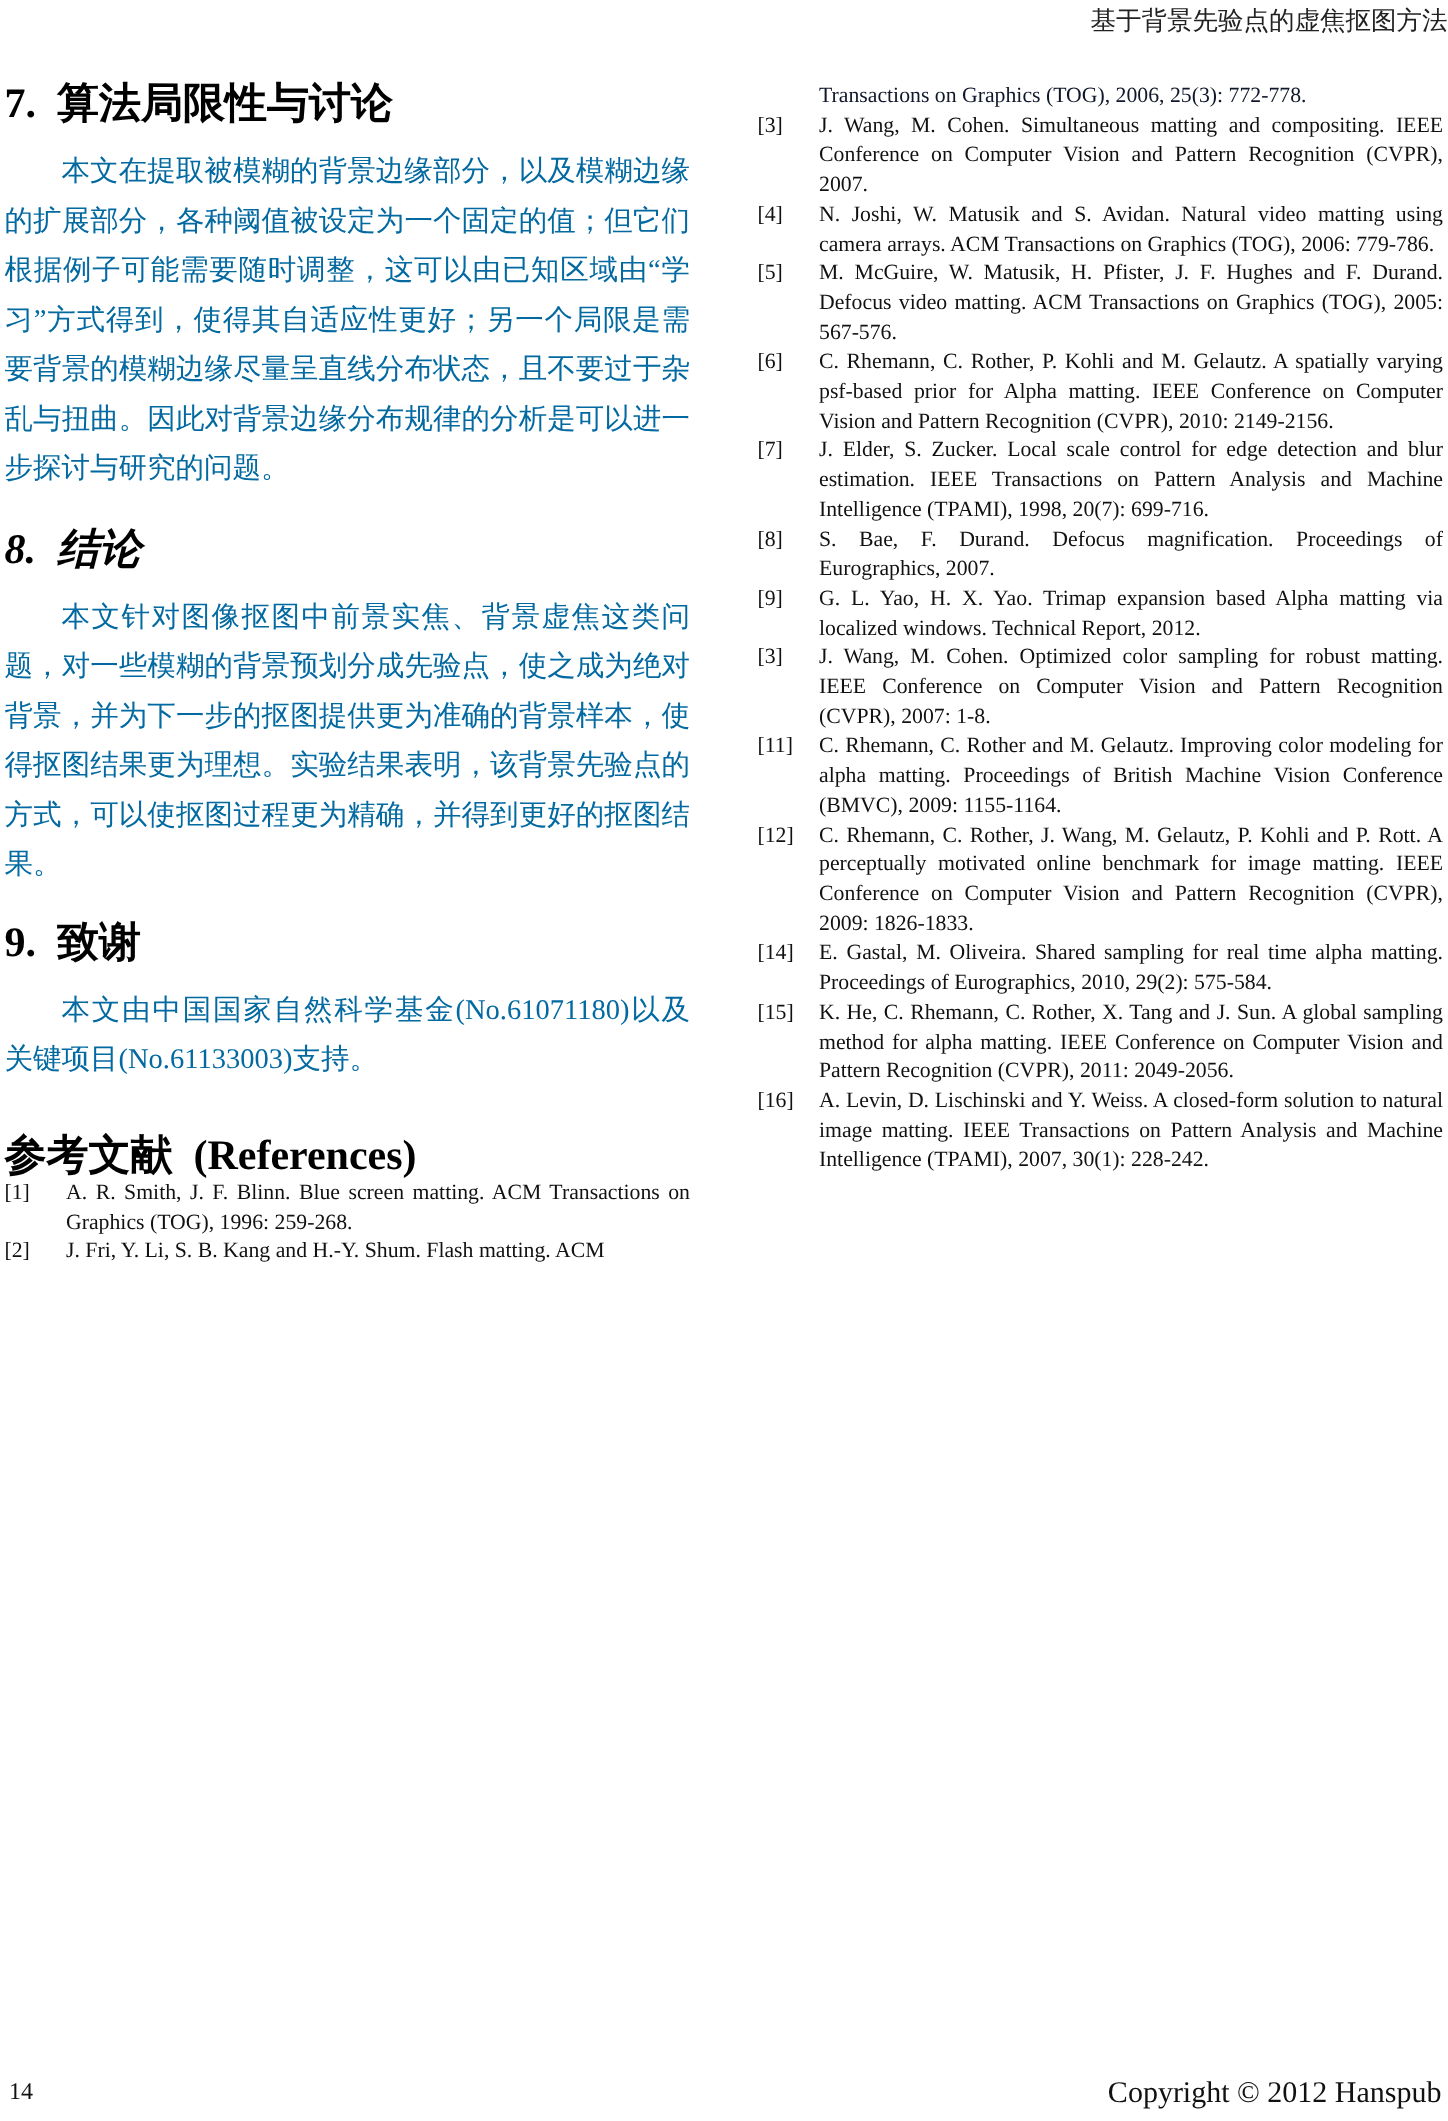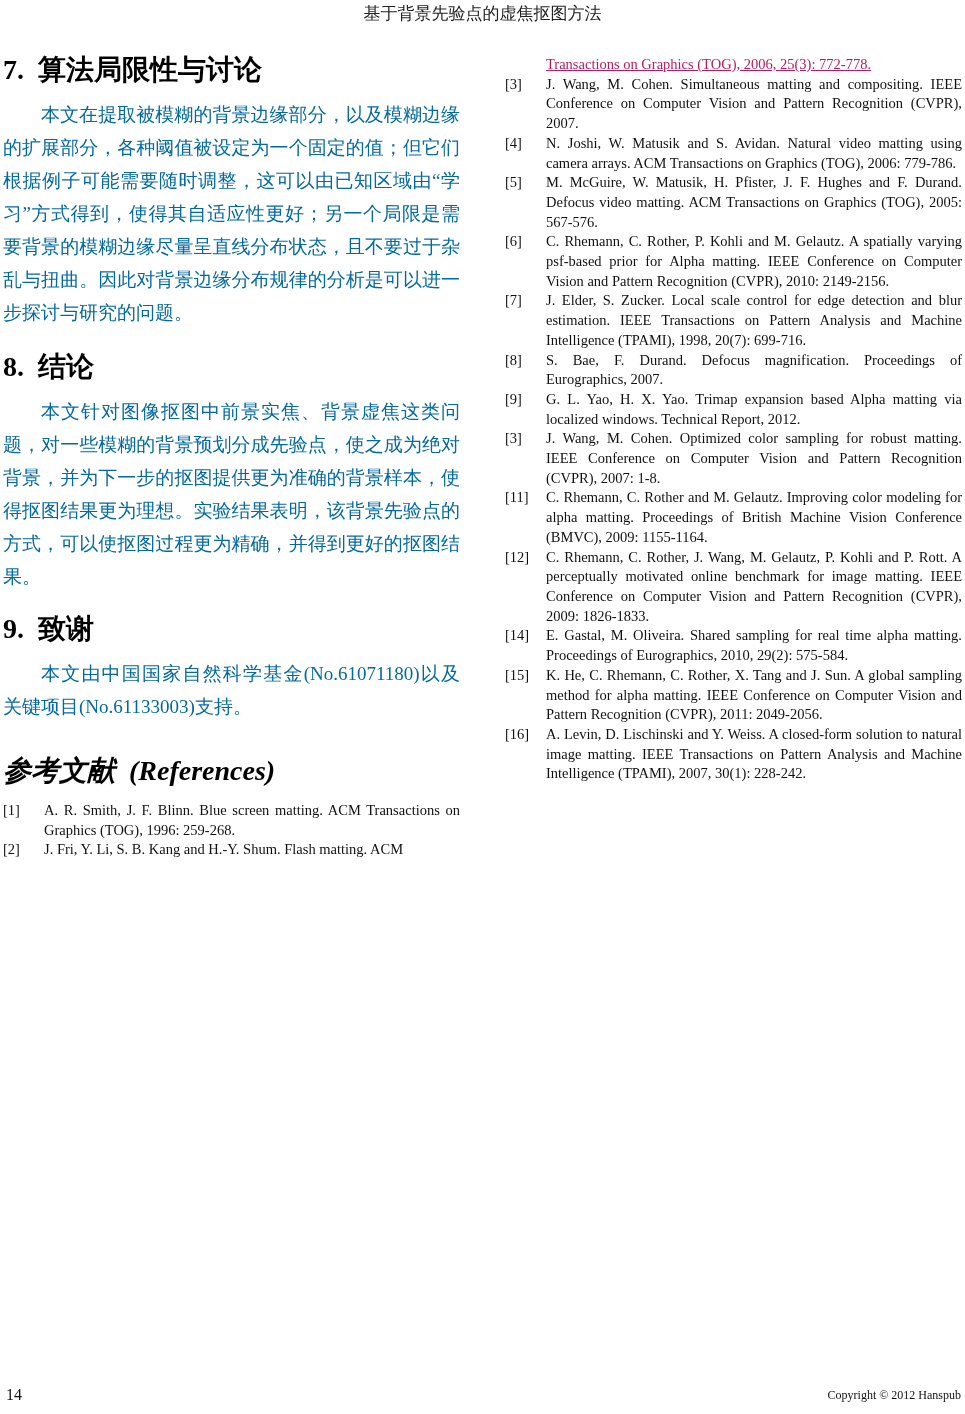--- a/index.html
+++ b/index.html
@@ -8,41 +8,41 @@
     background: #ffffff;
     color: #111111;
     font-family: "Liberation Serif", "DejaVu Serif", serif;
     position: relative;
     overflow: hidden;
   }
   .page { position: absolute; inset: 0; background: #ffffff; }
 
   .header-title {
     position: absolute; top: 2px; left: 0; width: 100%;
-    text-align: center;
+    text-align: right;
     font-size: 17px; line-height: 24px;
     color: #222222;
   }
 
   .columns {
     position: absolute; top: 55px; left: 3px; width: 959px;
     display: flex; gap: 45px;
   }
   .col { width: 457px; }
 
   .sec-heading {
     font-weight: bold;
     font-size: 28px; line-height: 30px;
     margin: 0 0 13px 0;
     white-space: pre-wrap;
     color: #000000;
   }
-  .sec-heading.s8 { margin-top: 23px; }
+  .sec-heading.s8 { margin-top: 23px; font-style: italic; }
   .sec-heading.s9 { margin-top: 21px; }
-  .sec-heading.refs-h { margin-top: 33px; margin-bottom: 15px; font-style: italic; }
+  .sec-heading.refs-h { margin-top: 33px; margin-bottom: 0; }
 
   .body-par {
     font-size: 19px; line-height: 33px;
     text-align: justify;
     text-indent: 2em;
     margin: 0;
     color: #0369a1;
   }
 
   .ref-list { margin: 0; padding: 0; }
@@ -50,31 +50,30 @@
     position: relative;
     padding-left: 41px;
     font-size: 14.5px; line-height: 19.7px;
     text-align: justify;
     color: #111111;
   }
   .ref-num { position: absolute; left: 0; top: 0; }
   .cont-line {
     padding-left: 41px;
     font-size: 14.5px; line-height: 19.7px;
-    color: #be185d;
-    text-decoration: underline;
+    color: #0f172a;
   }
 
   .footer-page {
     position: absolute; left: 6px; bottom: 9px;
     font-size: 16px; line-height: 20px;
   }
   .footer-copy {
     position: absolute; right: 4px; bottom: 9px;
-    font-size: 12px; line-height: 20px;
+    font-size: 20px; line-height: 20px;
   }
 </style>
 </head>
 <body>
 
 <div class="page">
 
   <div class="header-title">基于背景先验点的虚焦抠图方法</div>
 
   <div class="columns">

